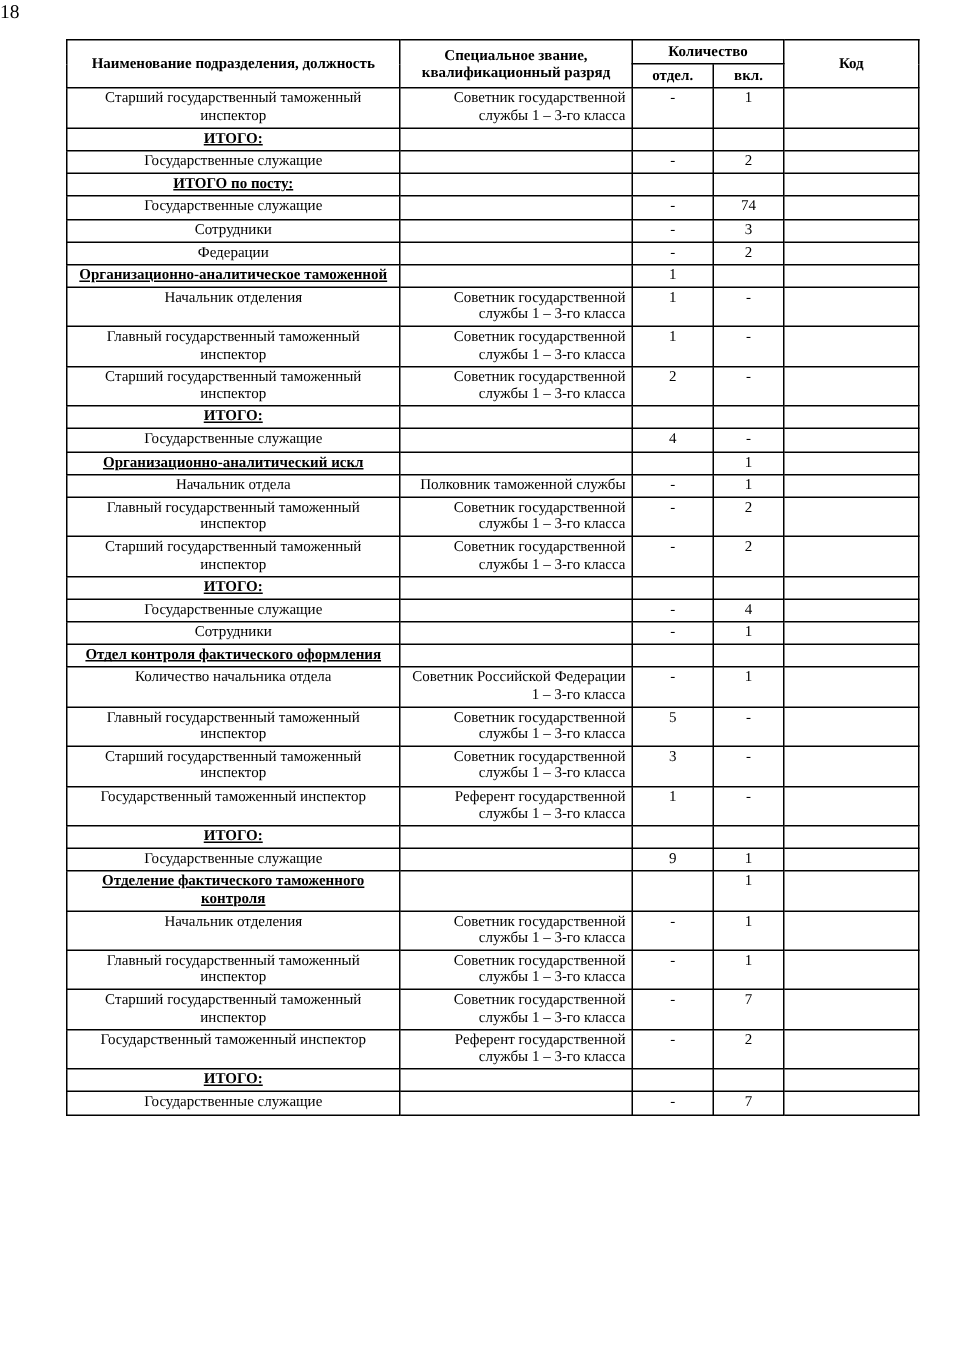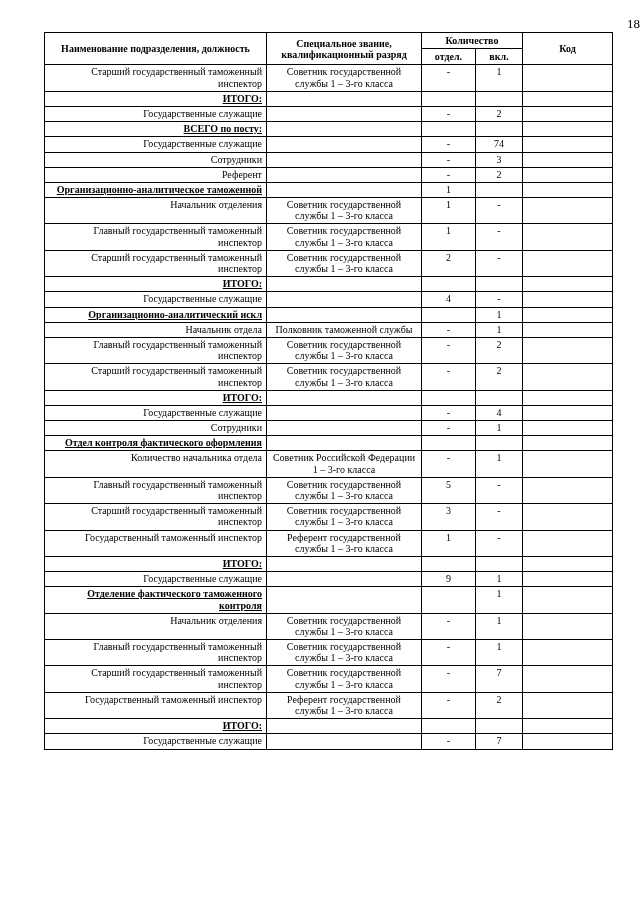--- a/index.html
+++ b/index.html
@@ -9,23 +9,24 @@
   }
   body {
     width: 640px;
     height: 900px;
     font-family: "Liberation Serif", "DejaVu Serif", serif;
     color: #000000;
     position: relative;
     overflow: hidden;
   }
   .page-number {
-    text-align: right;
+    text-align: left;
     font-size: 13px;
-    padding-top: 16px;
+    padding-top: 0;
+    margin-bottom: 10px;
   }
   table.staff-table {
     border-collapse: collapse;
     margin-left: 44px;
     width: 568px;
     table-layout: fixed;
     font-size: 10px;
     line-height: 1.12;
   }
   table.staff-table th,
@@ -34,22 +35,22 @@
     padding: 1px 4px 2px 4px;
     vertical-align: top;
     overflow: hidden;
   }
   table.staff-table th {
     font-weight: bold;
     text-align: center;
     vertical-align: middle;
     padding: 2px 3px;
   }
-  td.col-name   { text-align: right; }
-  td.col-rank   { text-align: center; }
+  td.col-name   { text-align: center; }
+  td.col-rank   { text-align: right; }
   td.col-num    { text-align: center; }
   td.col-code   { text-align: left; }
   td.bold       { font-weight: bold; text-decoration: underline; }
   col.c-name { width: 222px; }
   col.c-rank { width: 155px; }
   col.c-excl { width: 54px;  }
   col.c-incl { width: 47px;  }
   col.c-code { width: 90px;  }
 </style>
 </head>
@@ -93,42 +94,42 @@
         <td class="col-code"></td>
       </tr>
       <tr>
         <td class="col-name">Государственные служащие</td>
         <td class="col-rank"></td>
         <td class="col-num">-</td>
         <td class="col-num">2</td>
         <td class="col-code"></td>
       </tr>
       <tr>
-        <td class="col-name bold">ВСЕГО по посту:</td>
+        <td class="col-name bold">ИТОГО по посту:</td>
         <td class="col-rank"></td>
         <td class="col-num"></td>
         <td class="col-num"></td>
         <td class="col-code"></td>
       </tr>
       <tr>
         <td class="col-name">Государственные служащие</td>
         <td class="col-rank"></td>
         <td class="col-num">-</td>
         <td class="col-num">74</td>
         <td class="col-code"></td>
       </tr>
       <tr>
         <td class="col-name">Сотрудники</td>
         <td class="col-rank"></td>
         <td class="col-num">-</td>
         <td class="col-num">3</td>
         <td class="col-code"></td>
       </tr>
       <tr>
-        <td class="col-name">Референт</td>
+        <td class="col-name">Федерации</td>
         <td class="col-rank"></td>
         <td class="col-num">-</td>
         <td class="col-num">2</td>
         <td class="col-code"></td>
       </tr>
       <tr>
         <td class="col-name bold">Организационно-аналитическое таможенной</td>
         <td class="col-rank"></td>
         <td class="col-num">1</td>
         <td class="col-num"></td>

